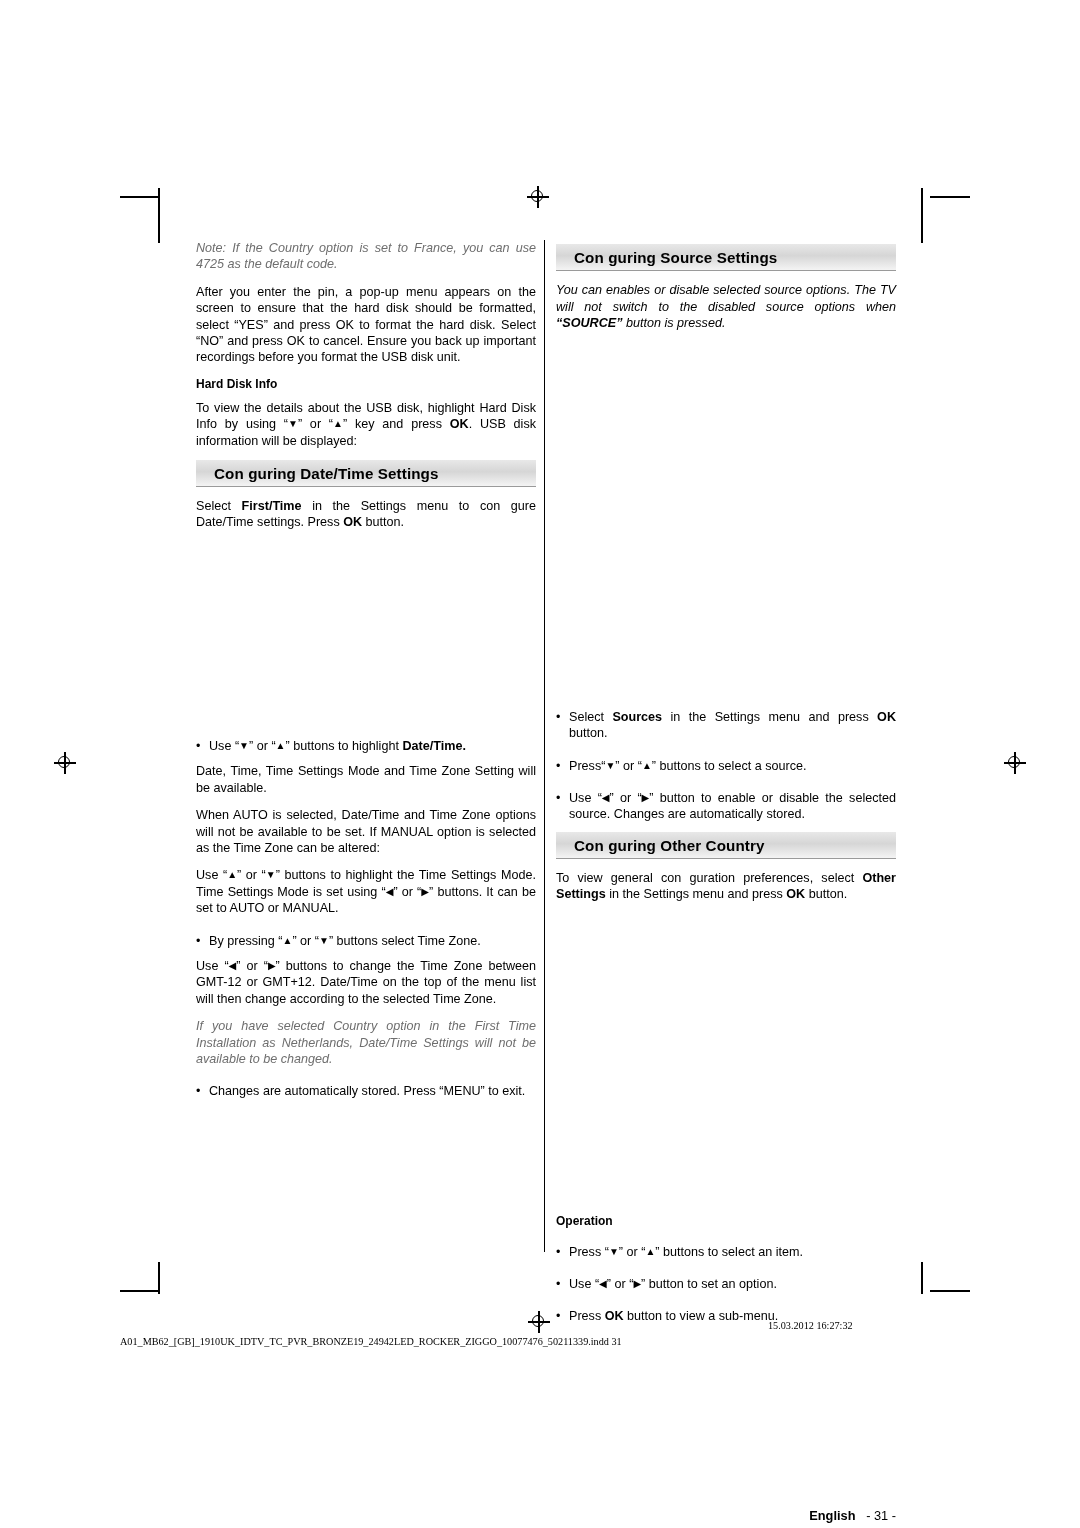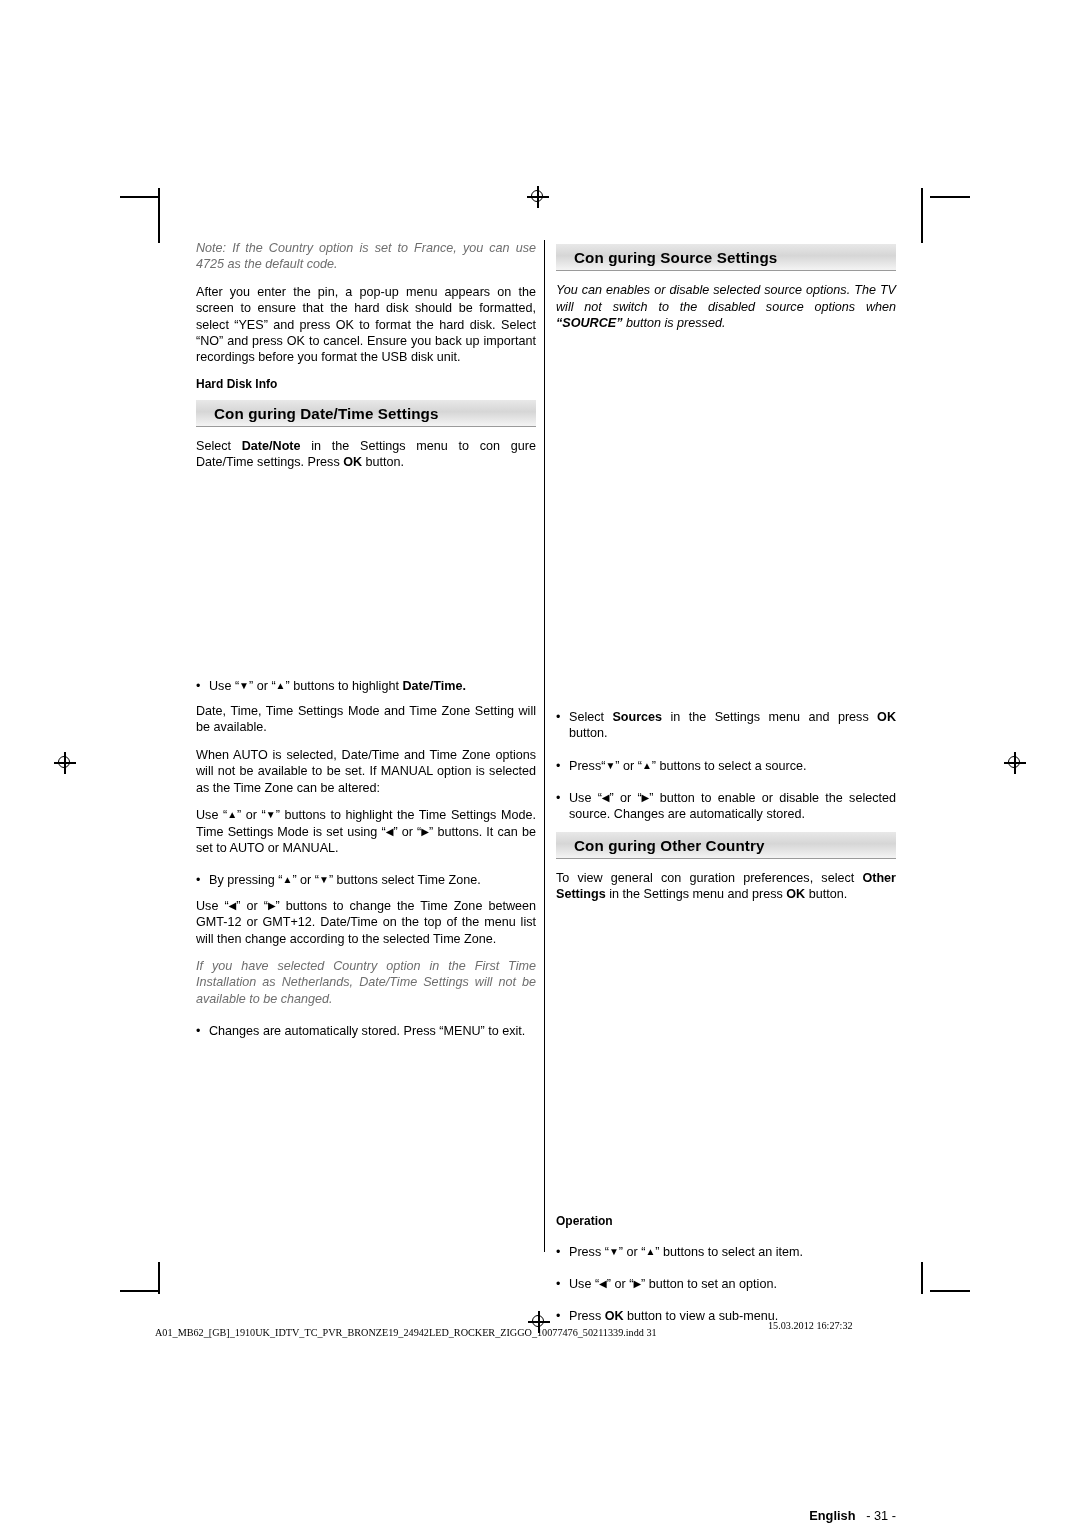--- a/index.html
+++ b/index.html
@@ -143,21 +143,21 @@
   .footer-page b { font-weight: bold; }
 
   .footline {
     position: absolute;
     left: 120px;
     top: 1320px;
     width: 840px;
     font-size: 10.2px;
     font-family: "Liberation Serif", serif;
   }
-  .footline .left { position: absolute; left: 0; top: 7px; white-space: nowrap; margin-left: 35px; }
+  .footline .left { position: absolute; left: 0; top: 16px; white-space: nowrap; }
   .footline .right { position: absolute; left: 648px; top: 0; white-space: nowrap; }
 
   .gapblock { height: 180px; }
 </style>
 </head>
 <body>
 
 <div class="page">
 
   <div class="crop" style="left:120px; top:196px; width:40px; height:1.5px;"></div>
@@ -186,26 +186,27 @@
     <div class="cols">
       <div class="vrule"></div>
 
       <div class="col col-left">
         <p class="note">Note: If the Country option is set to France, you can use 4725 as the default code.</p>
 
         <p>After you enter the pin, a pop-up menu appears on the screen to ensure that the hard disk should be formatted, select “YES” and press OK to format the hard disk. Select “NO” and press OK to cancel. Ensure you back up important recordings before you format the USB disk unit.</p>
 
         <div class="subhead">Hard Disk Info</div>
 
+        <p>To view the details about the USB disk, highlight Hard Disk Info by using “<span class="arrow">▼</span>” or “<span class="arrow">▲</span>” key and press <b>OK</b>. USB disk information will be displayed:</p>
 
         <div class="secthead">
           <span>Con guring Date/Time Settings</span>
         </div>
 
-        <p>Select <b>Date/Note</b> in the Settings menu to con gure Date/Time settings. Press <b>OK</b> button.</p>
+        <p>Select <b>First/Time</b> in the Settings menu to con gure Date/Time settings. Press <b>OK</b> button.</p>
 
         <div class="gapblock"></div>
 
         <div class="bullet">Use “<span class="arrow">▼</span>” or “<span class="arrow">▲</span>” buttons to highlight <b>Date/Time.</b></div>
 
         <p>Date, Time, Time Settings Mode and Time Zone Setting will be available.</p>
 
         <p>When AUTO is selected, Date/Time and Time Zone options will not be available to be set. If MANUAL option is selected as the Time Zone can be altered:</p>
 
         <p>Use “<span class="arrow">▲</span>” or “<span class="arrow">▼</span>” buttons to highlight the Time Settings Mode. Time Settings Mode is set using “<span class="arrow">◀</span>” or “<span class="arrow">▶</span>” buttons. It can be set to AUTO or MANUAL.</p>

